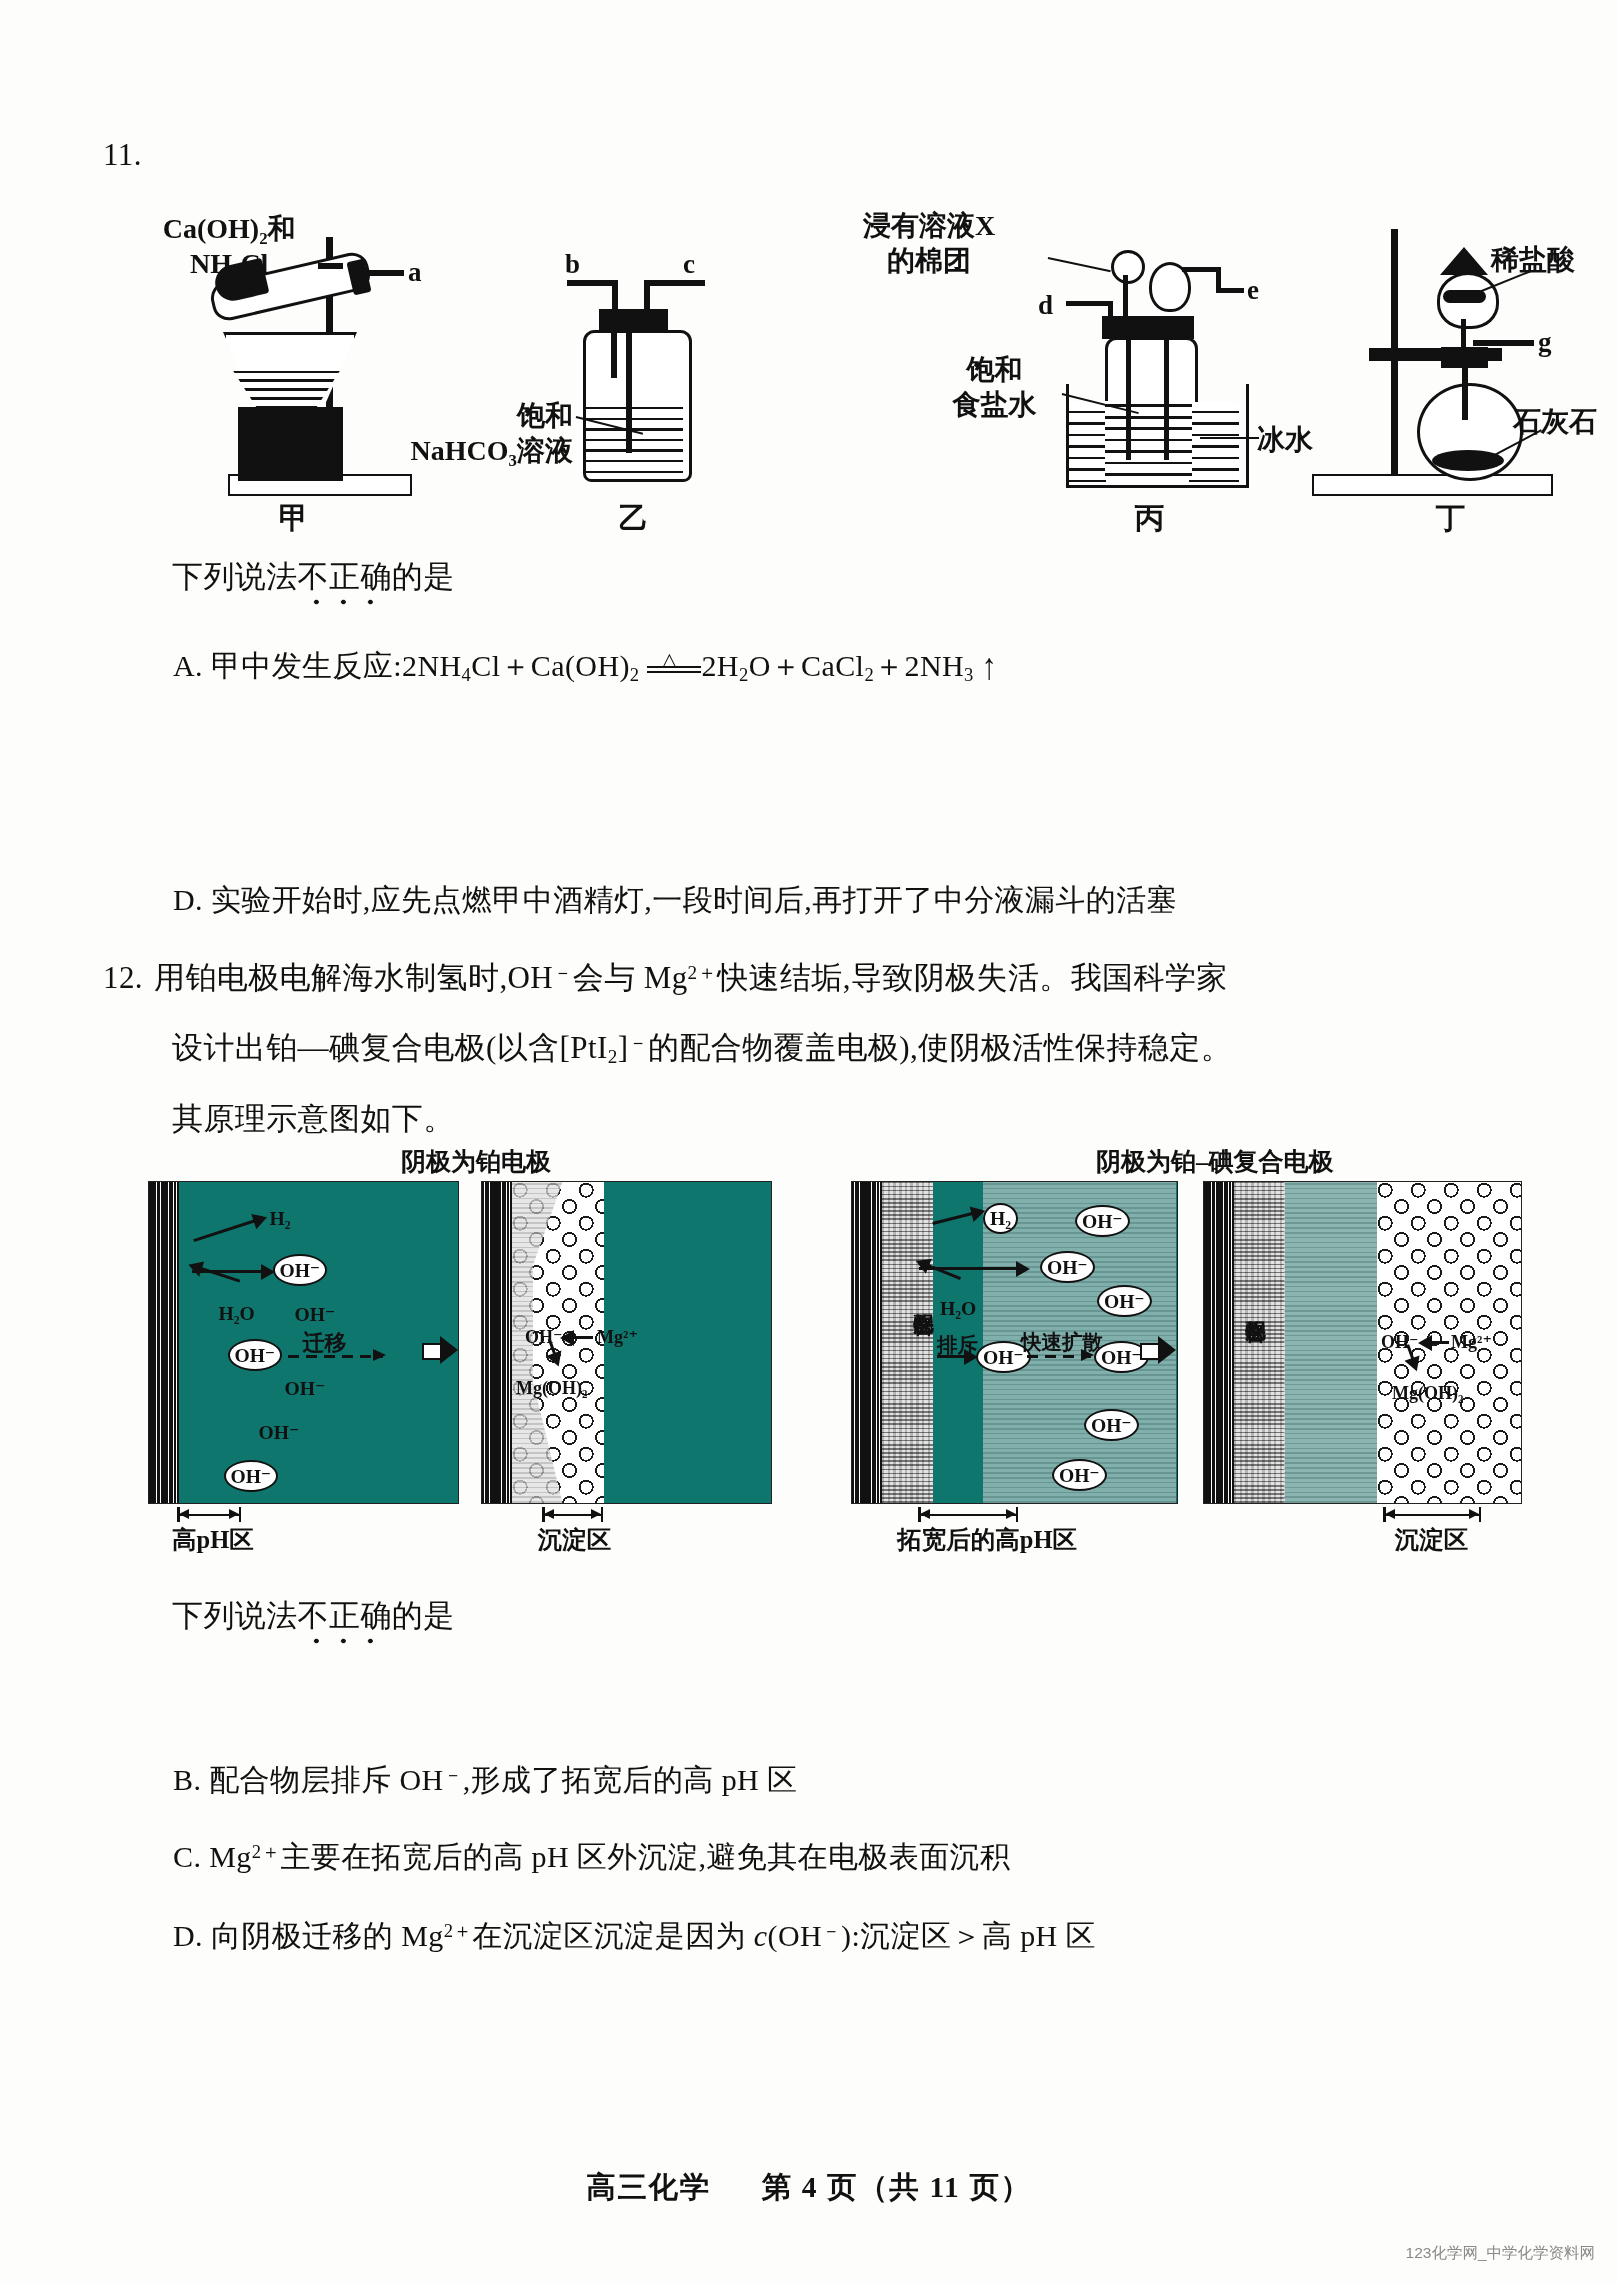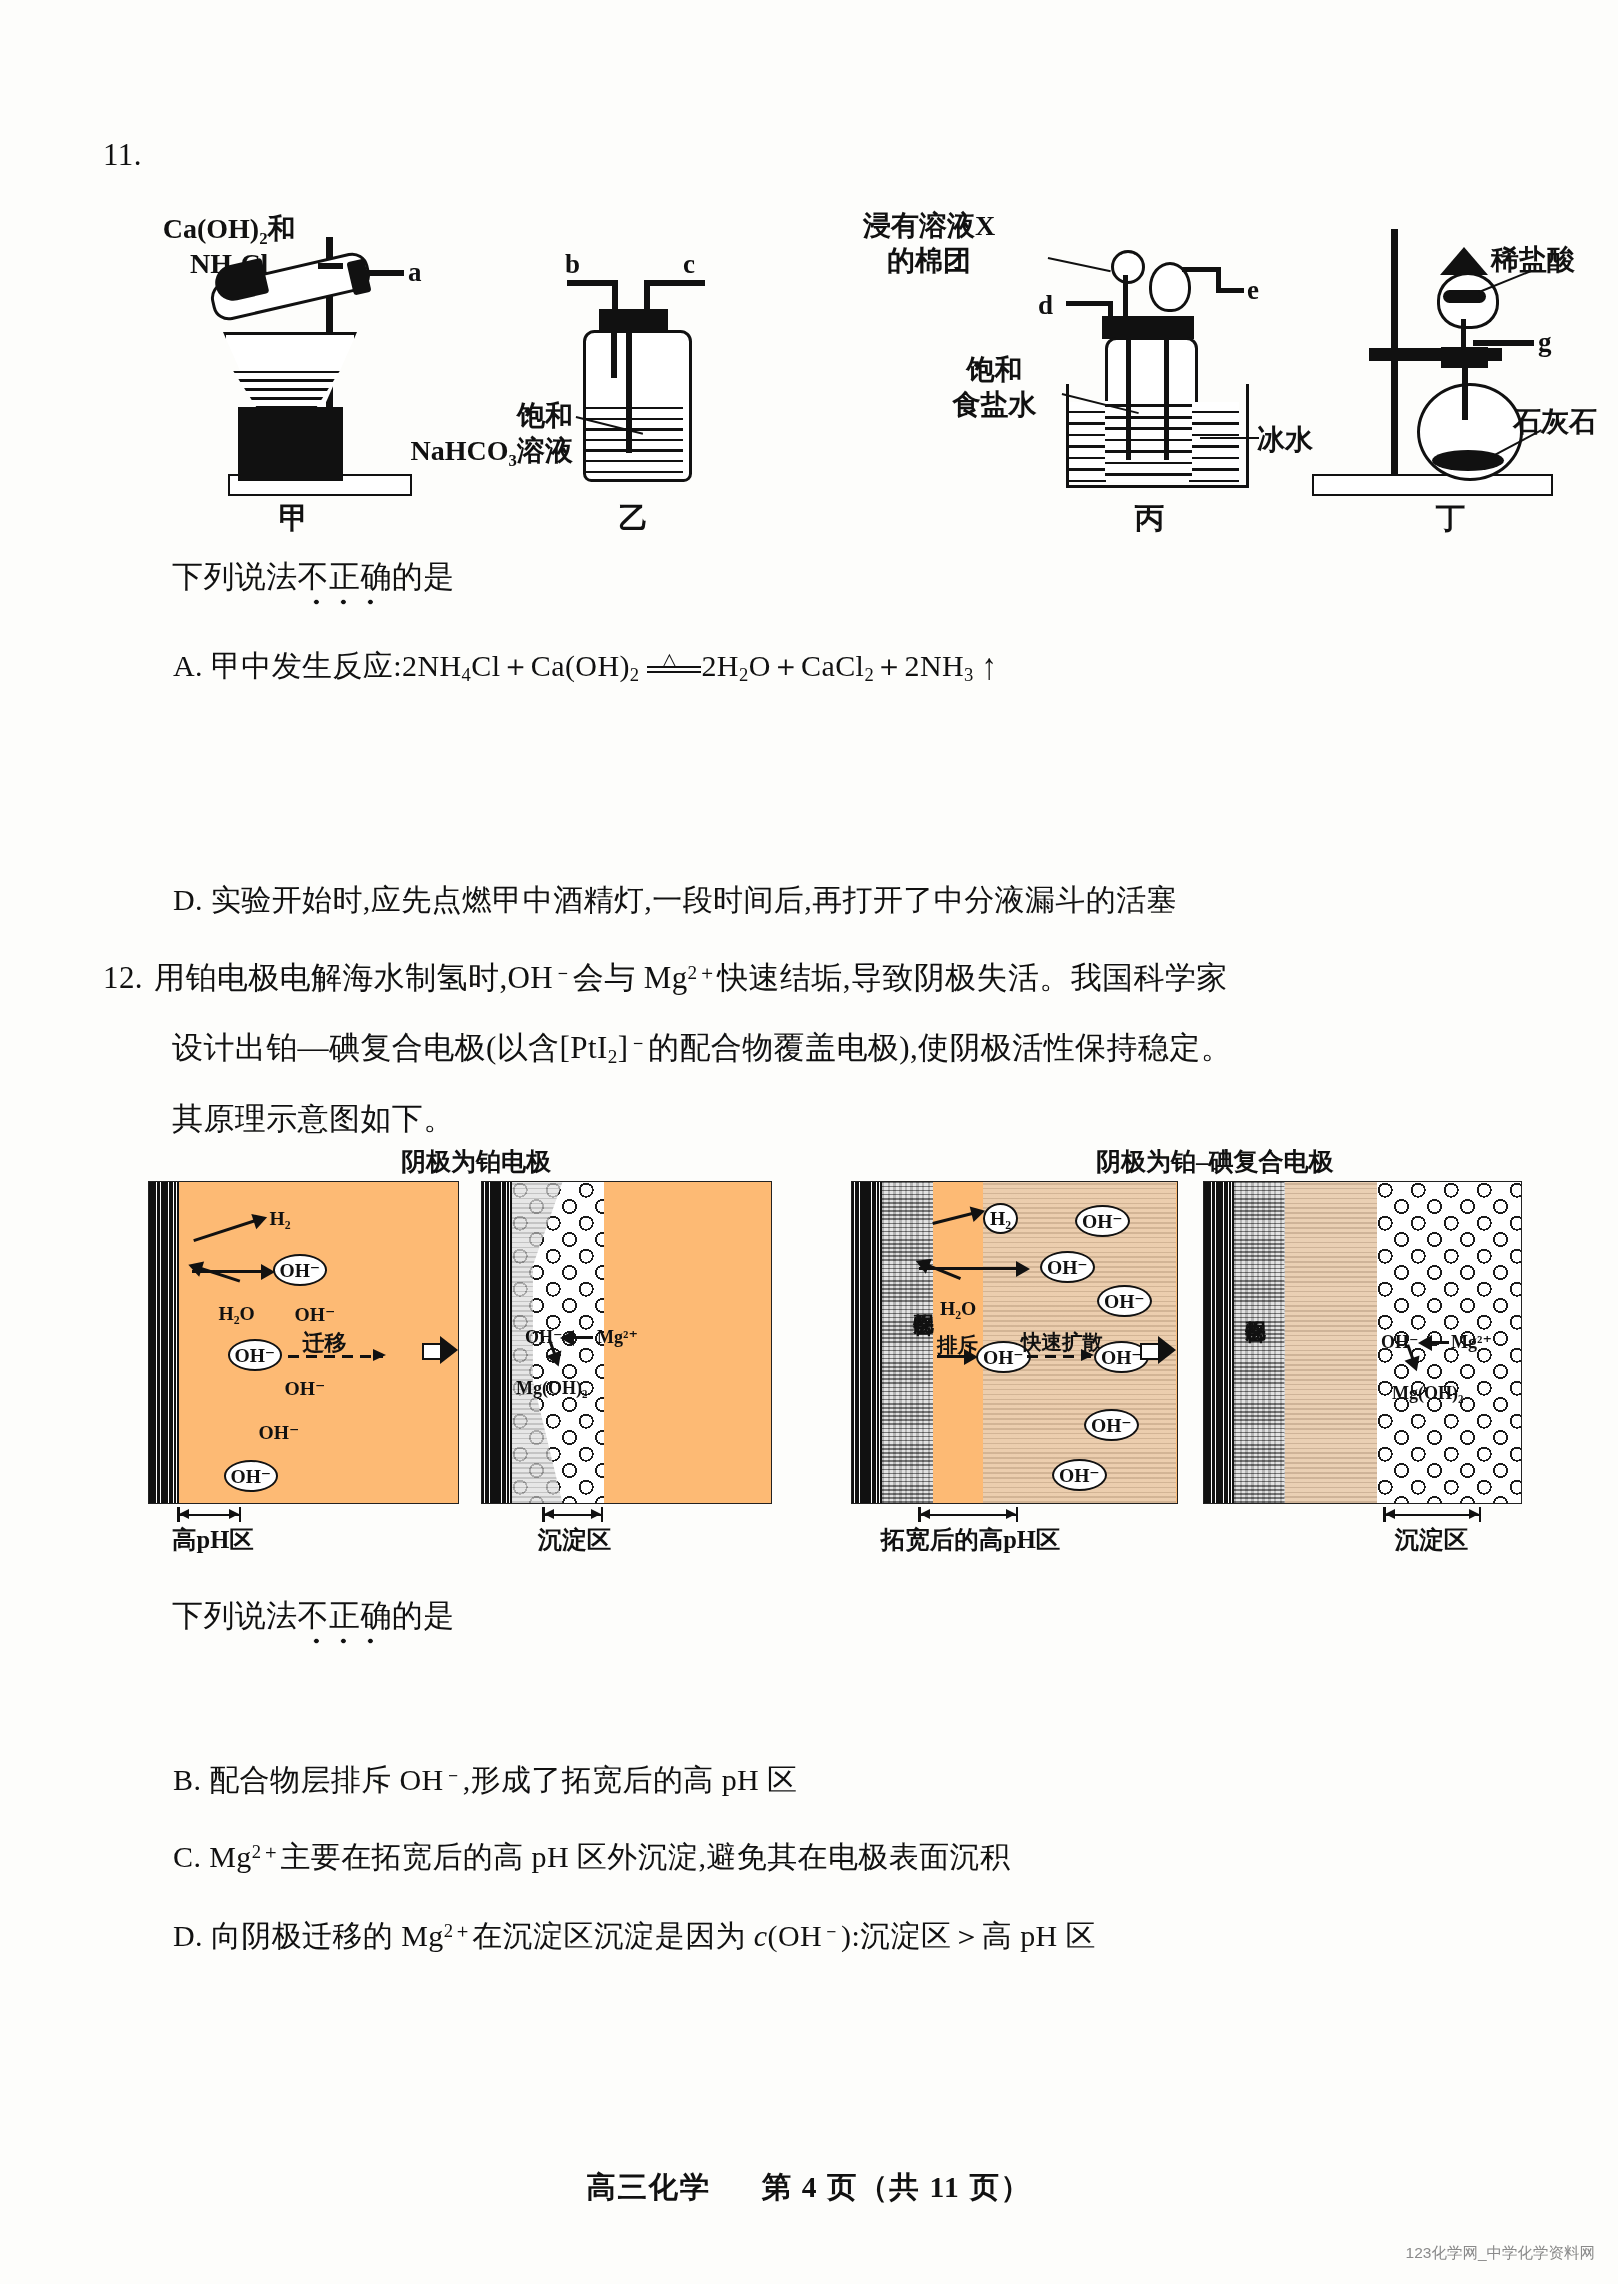--- a/index.html
+++ b/index.html
@@ -55,21 +55,21 @@
   .app-label { font-size:28px; font-weight:bold; line-height:1.25; text-align:center; }
   .app-name { font-size:29.5px; font-weight:bold; text-align:center; }
   .lead { position:absolute; background:#111; height:1.6px; transform-origin:left center; }
 
   
   .rod { position:absolute; background:#111; }
   .base { position:absolute; background:#fff; border:2.5px solid #111; }
 
   
   #q12-figure { position:absolute; left:123px; top:1145px; width:1423px; height:417px; }
-  .panel { position:absolute; top:36px; height:323px; border:1.6px solid #222; background:#fdba74; box-sizing:border-box; }
+  .panel { position:absolute; top:36px; height:323px; border:1.6px solid #222; background:#0f766e; box-sizing:border-box; }
   .electrode { position:absolute; left:0; top:0; bottom:0; width:29.5px;
      background:
        repeating-linear-gradient(90deg,#111 0 2.5px,#fff 2.5px 3.3px,#111 3.3px 7.4px,#fff 7.4px 8.2px);
      border-right:1.6px solid #111; }
   .cplx-layer { position:absolute; top:0; bottom:0; width:51px;
      background:
        repeating-linear-gradient(0deg, rgba(40,40,40,.55) 0 1.6px, rgba(255,255,255,.25) 1.6px 4.1px),
        repeating-linear-gradient(90deg, rgba(60,60,60,.35) 0 2.5px, rgba(255,255,255,.2) 2.5px 5.7px),
        #cfcfcf; }
   .mesh { position:absolute; top:0; bottom:0;
@@ -368,21 +368,21 @@
       <div class="ion circled" style="left:232px; top:227px;">OH⁻</div>
       <div class="ion circled" style="left:200px; top:277px;">OH⁻</div>
       <div class="bigarrow" style="left:288px; top:154px;"></div>
     </div>
     <div class="measure" style="left:795px; top:362px; width:100px;">
       <div class="cap l"></div>
         <div class="cap r"></div>
         <div class="ah l"></div>
         <div class="ah r"></div>
     </div>
-    <div class="zone" style="left:741px; top:378px; width:213px;">拓宽后的高pH区</div>
+    <div class="zone" style="left:741px; top:378px; width:213px;text-align:right;">拓宽后的高pH区</div>
 
     <div class="panel" style="left:1080px; width:319px;">
       <div class="electrode"></div>
       <div class="cplx-layer" style="left:29.5px;"></div>
       <div class="shade" style="left:80px; top:0; width:97px; height:100%; opacity:.6;"></div>
       <div class="mesh" style="left:173px; right:0;"></div>
       <div class="figlabel vert" style="left:41px; top:123px; font-size:20.5px;">配合物层</div>
       <div class="ion" style="left:177px; top:149px; font-size:18px;">OH⁻</div>
       <div class="solidArrow" style="left:219px; top:159px; width:26px; transform:scaleX(-1);"></div>
       <div class="ion" style="left:247px; top:149px; font-size:18px;">Mg²⁺</div>

